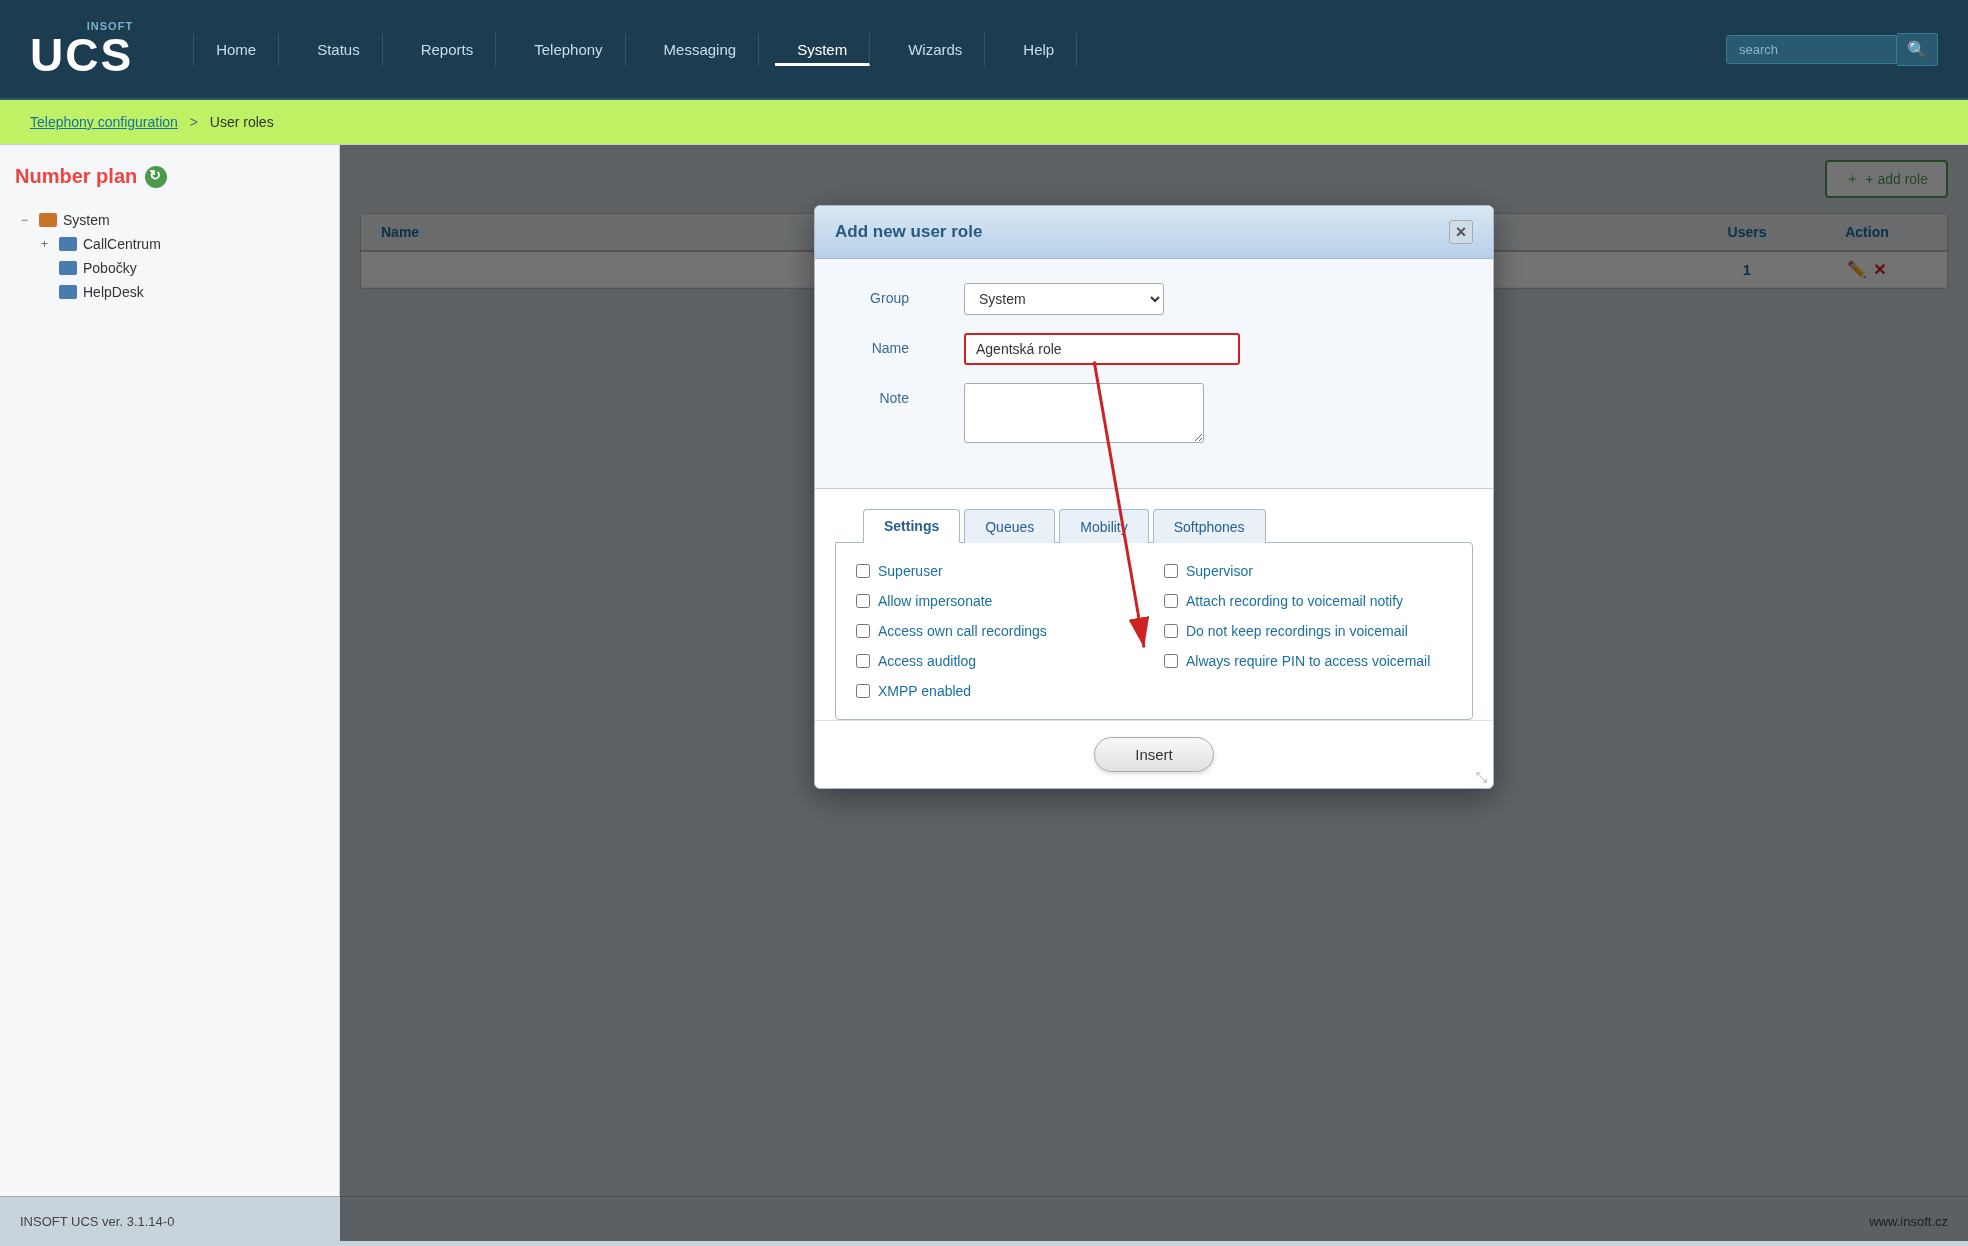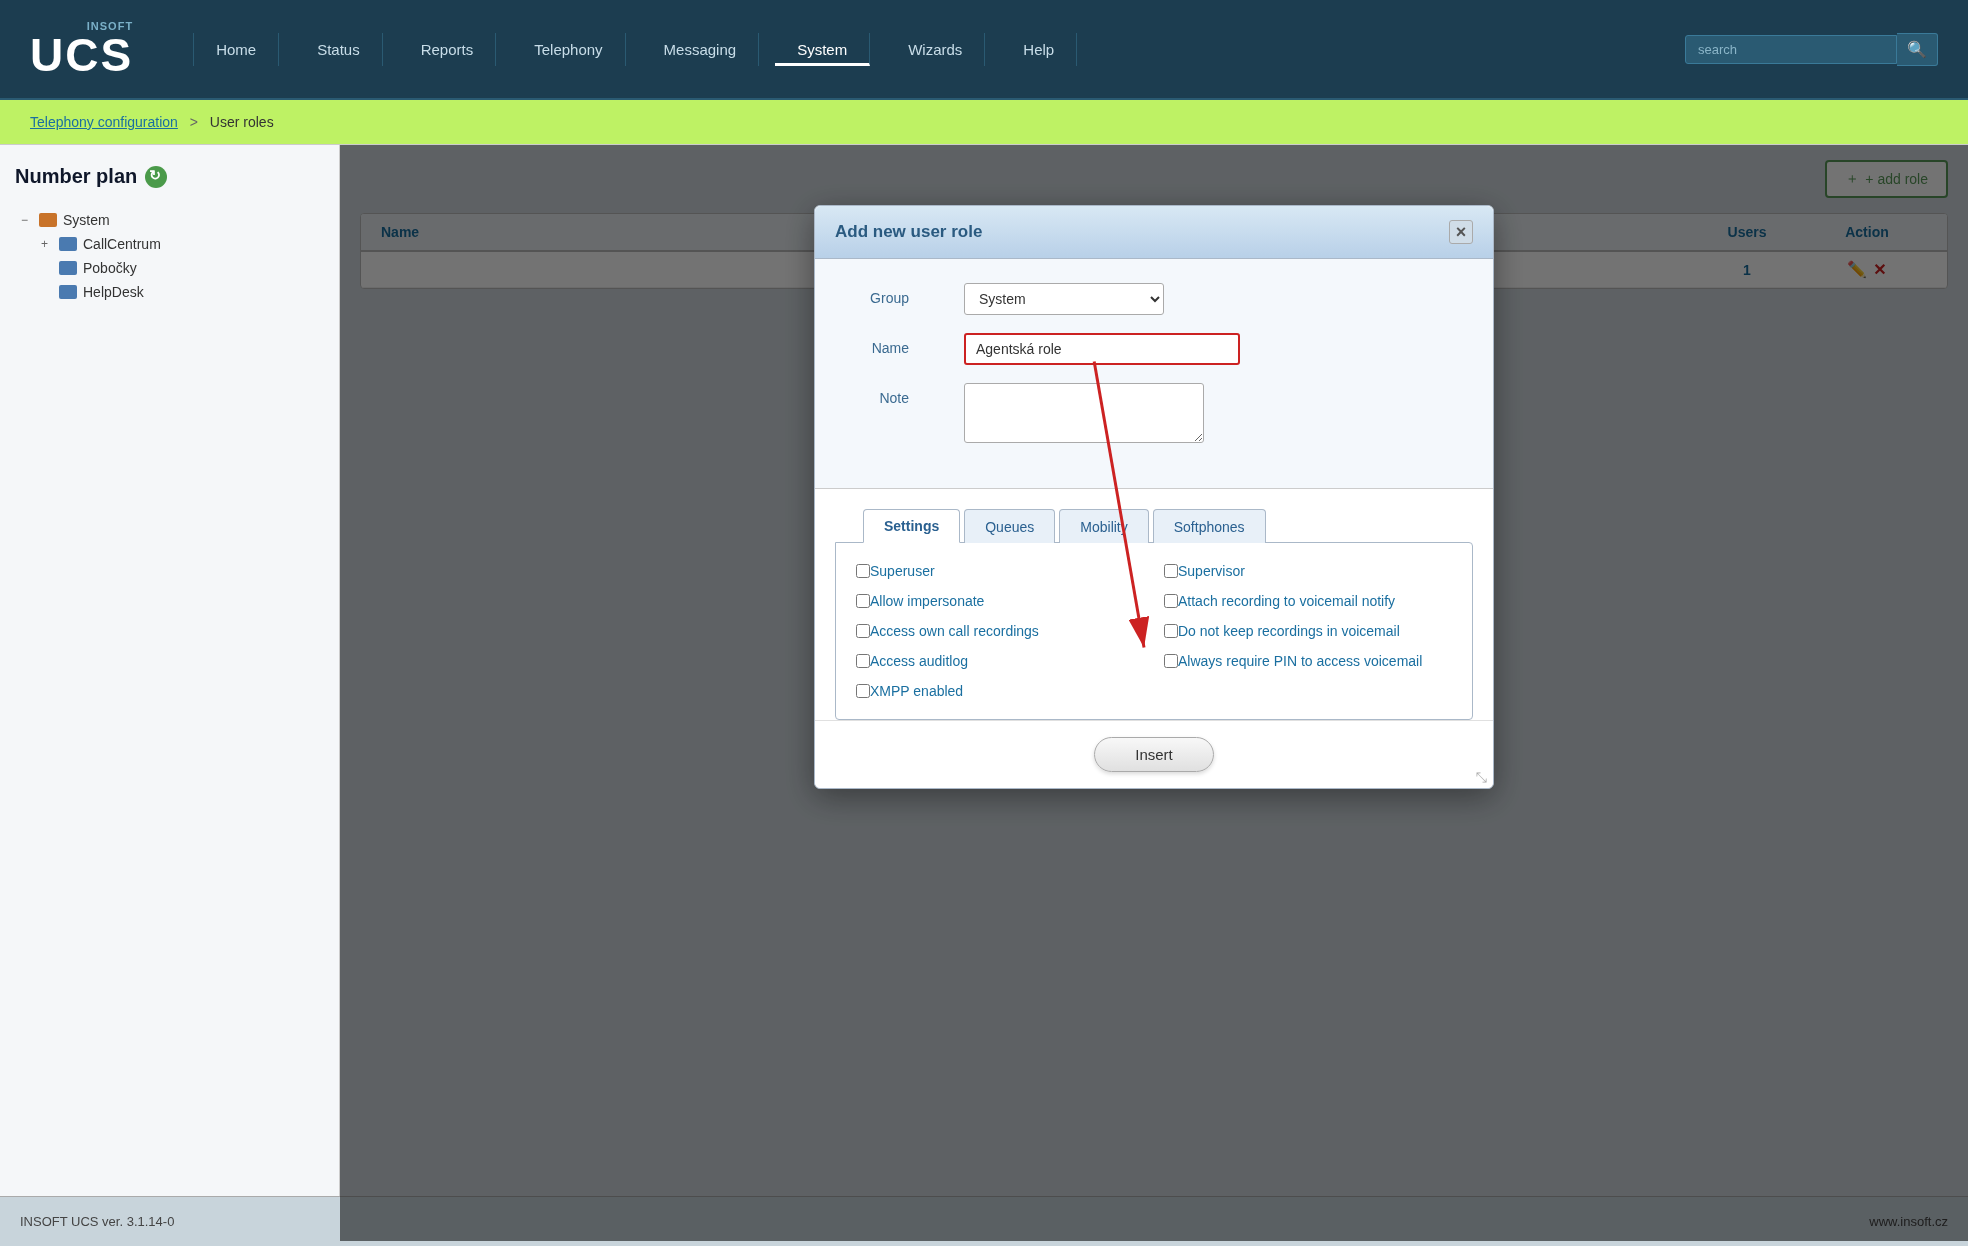--- a/index.html
+++ b/index.html
@@ -57,21 +57,21 @@
       display: flex;
       align-items: center;
       margin-left: auto;
     }
     .search-input {
       background: #2a5a72;
       border: 1px solid #3a7a99;
       color: #fef9c3;
       padding: 6px 12px;
       font-size: 13px;
-      width: 212px;
+      width: 171px;
       outline: none;
       border-radius: 3px 0 0 3px;
     }
     .search-input::placeholder { color: #8ab5c8; }
     .search-btn {
       background: #2a5a72;
       border: 1px solid #3a7a99;
       border-left: none;
       padding: 6px 10px;
       cursor: pointer;
@@ -107,21 +107,21 @@
     .sidebar {
       width: 340px;
       background: #f5f7f9;
       border-right: 1px solid #ccc;
       padding: 20px 15px;
       min-height: 100%;
     }
     .sidebar-title {
       font-size: 20px;
       font-weight: bold;
-      color: #0f172a;
+      color: #ef4444;
       margin-bottom: 20px;
       display: flex;
       align-items: center;
       gap: 8px;
     }
     .refresh-icon {
       display: inline-block;
       width: 22px;
       height: 22px;
       background: #4a9a4a;
@@ -373,20 +373,21 @@
       border-radius: 0 4px 4px 4px;
     }
     .checkboxes-grid {
       display: grid;
       grid-template-columns: 1fr 1fr;
       gap: 14px 20px;
     }
     .checkbox-item {
       display: flex;
       align-items: center;
+      gap: 8px;
       cursor: pointer;
     }
     .checkbox-item input[type="checkbox"] {
       width: 14px;
       height: 14px;
       cursor: pointer;
       margin: 0;
     }
     .checkbox-label {
       color: #1a6fa0;

